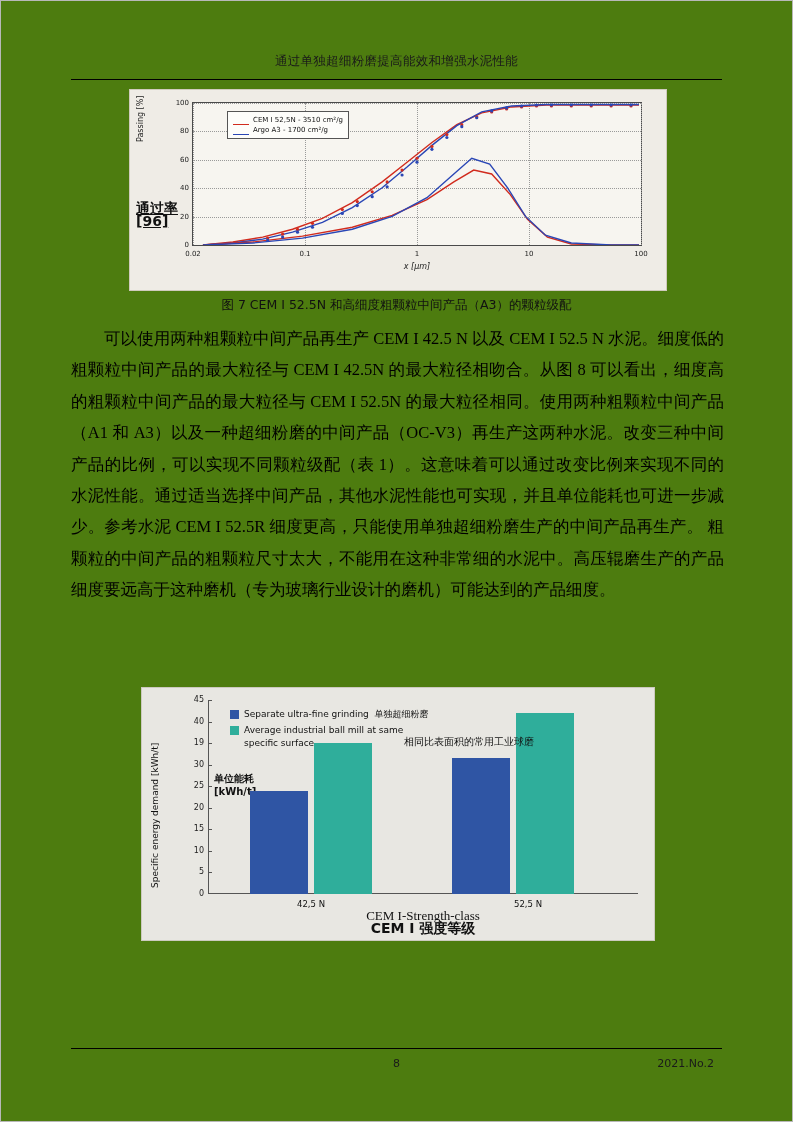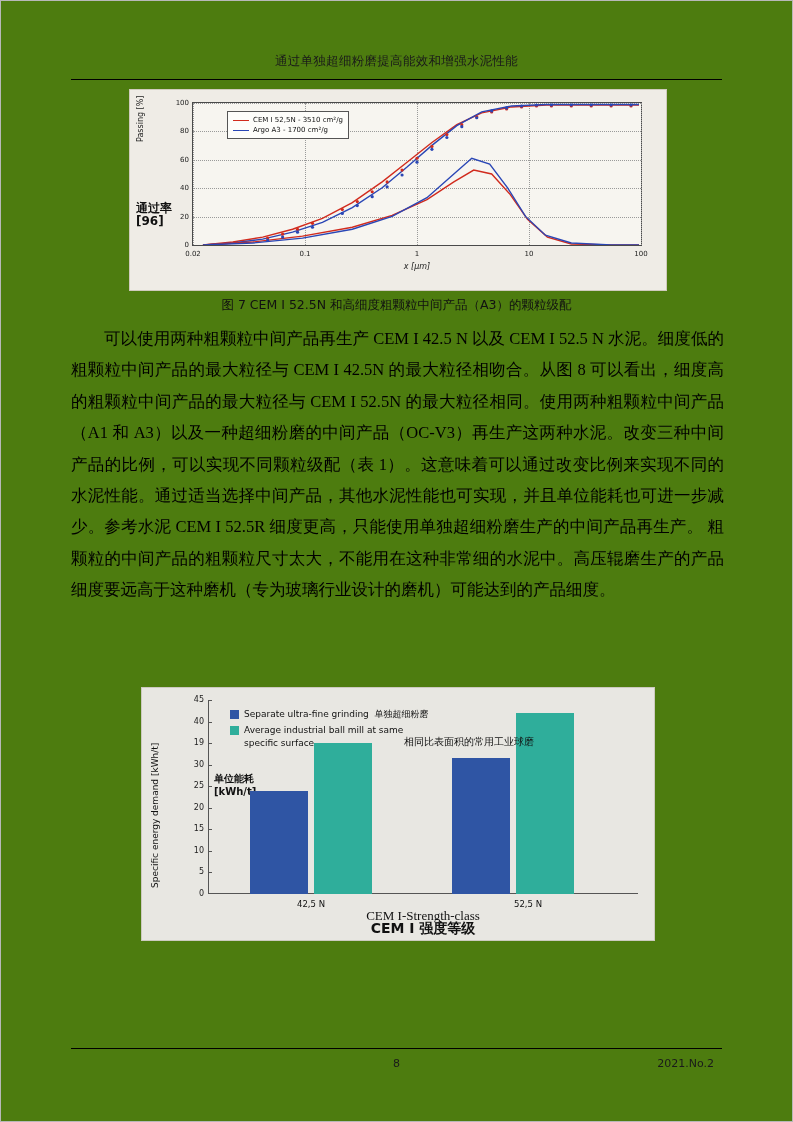--- a/index.html
+++ b/index.html
@@ -131,39 +131,40 @@
     color: #222;
     transform: rotate(-90deg);
     transform-origin: left top;
     white-space: nowrap;
   }
   .ylabel-cn {
     position: absolute;
     left: 6px;
     top: 112px;
     font-family: "DejaVu Sans", sans-serif;
-    font-size: 12px;
+    font-size: 14px;
     font-weight: bold;
     color: #111;
     line-height: 13px;
     white-space: nowrap;
+    text-decoration: underline;
   }
   .legend7 {
     position: absolute;
     left: 34px;
     top: 8px;
     background: #fdfdfa;
     border: 1px solid #555;
     padding: 3px 5px;
     font-family: "DejaVu Sans", sans-serif;
     font-size: 7px;
     color: #111;
     line-height: 10px;
   }
-  .legend7 .row { white-space: nowrap; display:flex; align-items:center; }
+  .legend7 .row { white-space: nowrap; display:flex; align-items:flex-end; }
   .legend7 .swatch {
     display: inline-block;
     width: 16px;
     height: 0;
     border-top: 1.5px solid #d12b1e;
     margin-right: 4px;
   }
   .legend7 .swatch.blue { border-top-color: #2a46b5; }
 
   .fig-caption {

